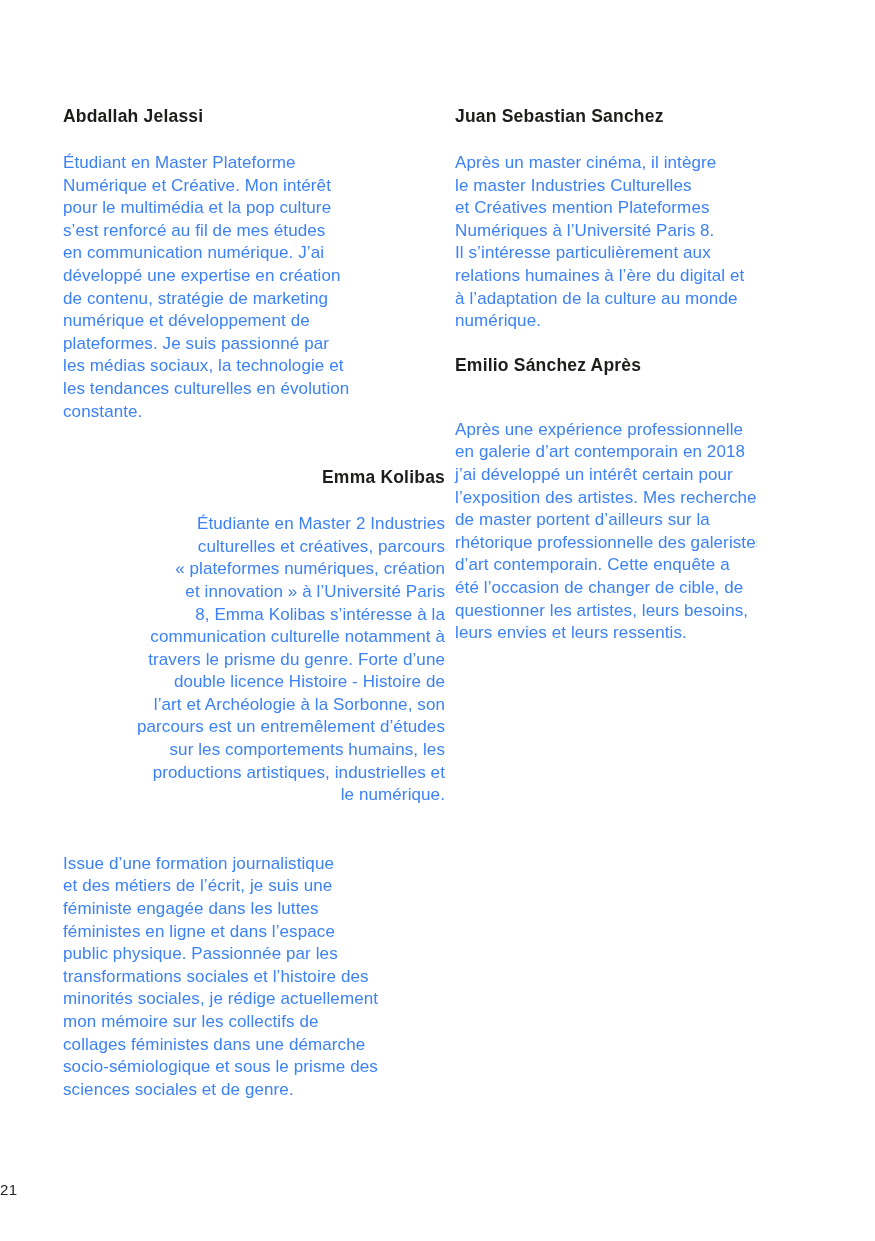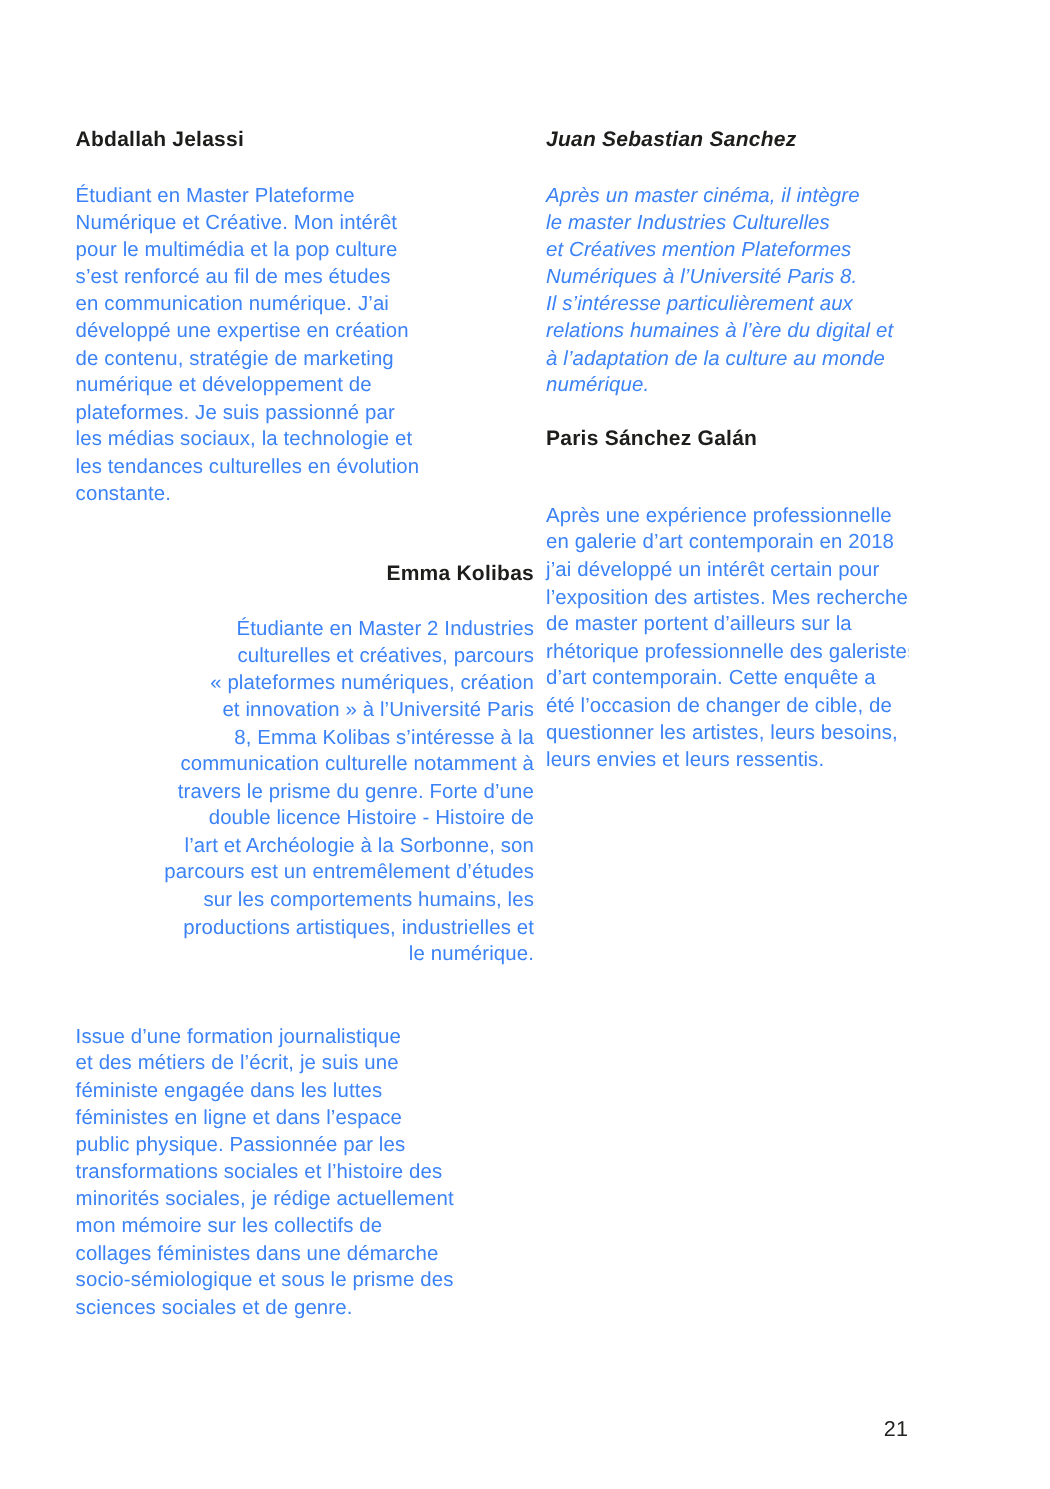--- a/index.html
+++ b/index.html
@@ -28,28 +28,28 @@
   .entry p {
     font-size: 17px;
     line-height: 22.6px;
     letter-spacing: 0.1px;
     white-space: pre-line;
     margin: 0;
     color: #3b82f6;
   }
   .entry { margin-bottom: 45px; }
   .entry.gap-46 { margin-bottom: 46px; text-align: right; }
-  .entry.gap-tight { margin-bottom: 23px; font-style: italic; }
+  .entry.gap-tight { margin-bottom: 23px; }
   .entry.gap-none { margin-bottom: 0; }
   .page-number {
     position: absolute;
     left: 0; right: 0;
     top: 1181px;
-    text-align: right;
-    font-size: 18px;
+    text-align: left;
+    font-size: 15px;
     letter-spacing: 0.3px;
     color: #232321;
   }
 </style>
 </head>
 <body>
 
 <div class="page">
 
   <div class="col col-left">
@@ -105,21 +105,21 @@
       <p>Après un master cinéma, il intègre
 le master Industries Culturelles
 et Créatives mention Plateformes
 Numériques à l’Université Paris 8.
 Il s’intéresse particulièrement aux
 relations humaines à l’ère du digital et
 à l’adaptation de la culture au monde
 numérique.</p>
     </div>
     <div class="entry">
-      <h3>Paris Sánchez Galán</h3>
+      <h3>Emilio Sánchez Après</h3>
     </div>
     <div class="entry gap-none">
       <p>Après une expérience professionnelle
 en galerie d’art contemporain en 2018
 j’ai développé un intérêt certain pour
 l’exposition des artistes. Mes recherches
 de master portent d’ailleurs sur la
 rhétorique professionnelle des galeristes
 d’art contemporain. Cette enquête a
 été l’occasion de changer de cible, de

